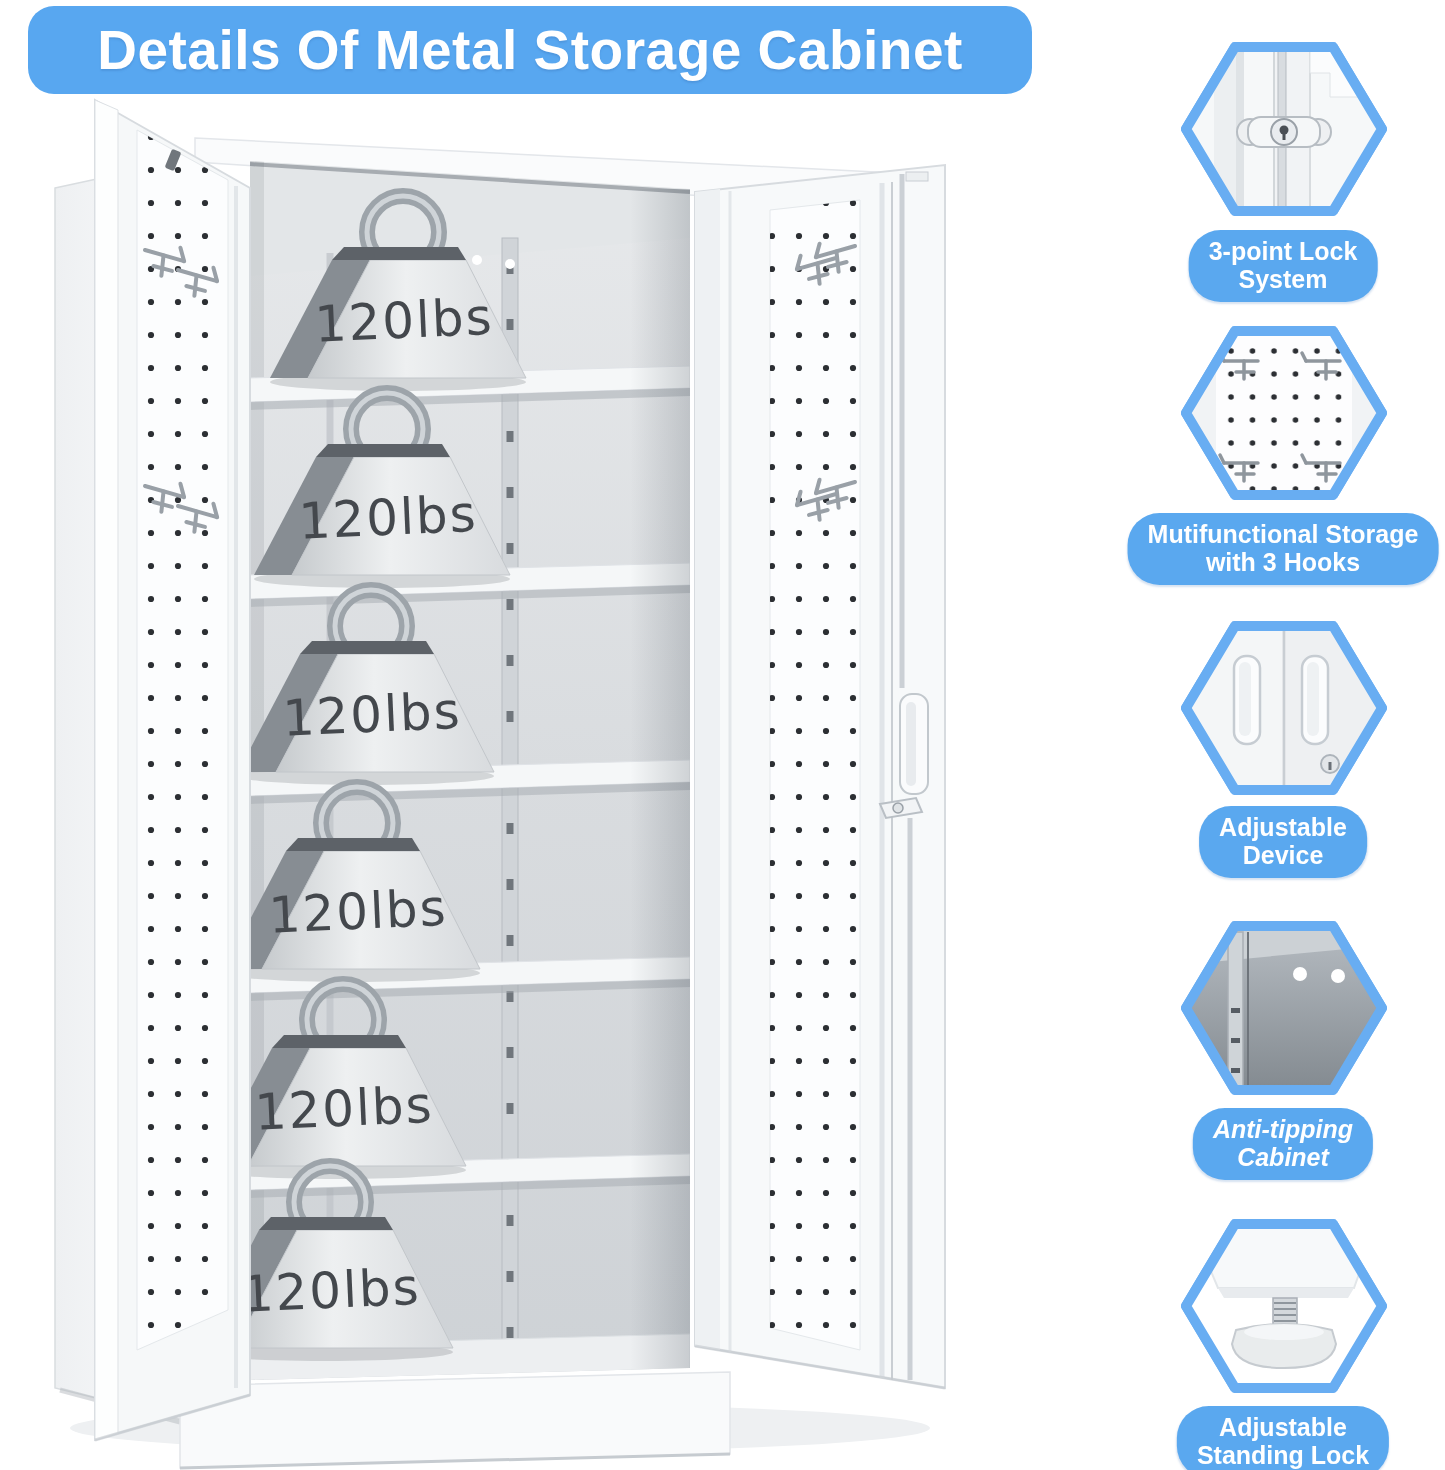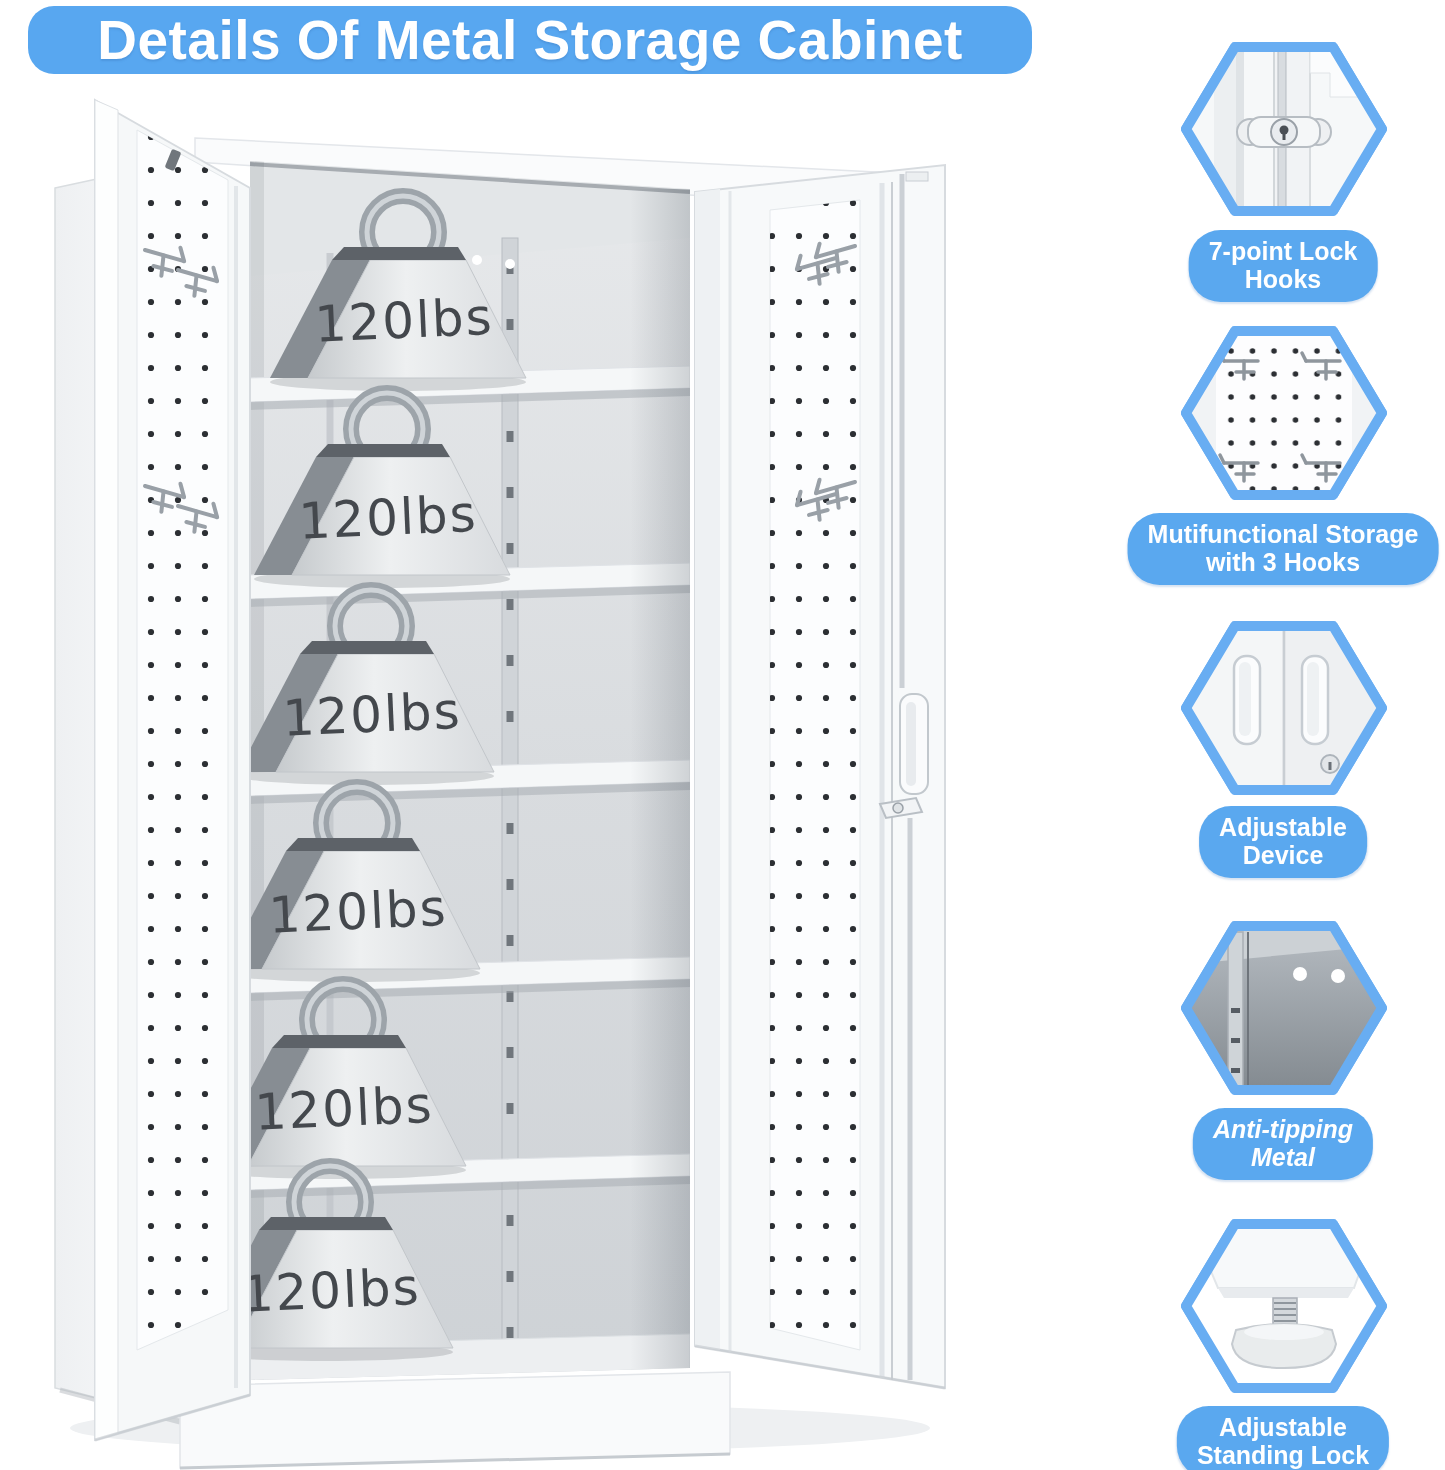--- a/index.html
+++ b/index.html
@@ -1,21 +1,21 @@
 <!DOCTYPE html>
 <html><head>
 <meta charset="utf-8">
 <style>
   html,body { margin:0; padding:0; }
   body {
     width:1445px; height:1470px; position:relative; background:#ffffff;
     font-family:"Liberation Sans", sans-serif; overflow:hidden;
   }
   .banner {
-    position:absolute; left:28px; top:6px; width:1004px; height:68px;
+    position:absolute; left:28px; top:6px; width:1004px; height:88px;
     background:#58a7f0; border-radius:26px;
     display:flex; align-items:center; justify-content:center;
     color:#ffffff; font-weight:bold; font-size:55px; letter-spacing:0.5px;
     text-shadow:0 2px 2px rgba(60,120,190,0.35);
   }
   .cabinet-wrap { position:absolute; left:30px; top:88px; width:1100px; height:1382px; }
   .feature { position:absolute; width:212px; text-align:center; }
   .feature .hexsvg { display:block; }
   .pill {
     position:absolute; left:1283px; transform:translateX(-50%);
@@ -234,22 +234,22 @@
       <circle cx="140" cy="99" r="13" fill="#eef0f2" stroke="#b7bdc3" stroke-width="2"></circle>
       <rect x="70" y="84" width="72" height="30" rx="13" fill="#f5f7f8" stroke="#b7bdc3" stroke-width="2"></rect>
       <circle cx="106" cy="99" r="13" fill="#e9ecef" stroke="#9aa1a8" stroke-width="2"></circle>
       <circle cx="106" cy="97" r="4.5" fill="#4a4f55"></circle>
       <rect x="104.5" y="98" width="3" height="9" fill="#4a4f55"></rect>
     </g>
     <polygon class="hexborder" points="8,96 57,14 155,14 204,96 155,178 57,178"></polygon>
   </svg>
 </div>
 <div class="pill" style="top:230px;">
-  <span>7-point Lock</span>
-  <span>Hooks</span>
+  <span>3-point Lock</span>
+  <span>System</span>
 </div>
 
 <div class="feature" style="left:1178px; top:317px;">
   <svg class="hexsvg" width="212" height="192" viewBox="0 0 212 192">
     <defs>
       <clipPath id="hc2">
           <polygon points="12,96 59,18 153,18 200,96 153,174 59,174"></polygon>
         </clipPath>
       <pattern id="pegdots2" width="21.5" height="23" patternUnits="userSpaceOnUse">
         <circle cx="10" cy="11" r="2.8" fill="#2c2f33"></circle>
@@ -344,21 +344,21 @@
       <rect x="53" y="126" width="9" height="5" fill="#565c63"></rect>
       <rect x="53" y="156" width="9" height="5" fill="#565c63"></rect>
       <circle cx="122" cy="62" r="7" fill="#ffffff"></circle>
       <circle cx="160" cy="64" r="7" fill="#ffffff"></circle>
     </g>
     <polygon class="hexborder" points="8,96 57,14 155,14 204,96 155,178 57,178"></polygon>
   </svg>
 </div>
 <div class="pill" style="top:1108px;font-style:italic;">
   <span>Anti-tipping</span>
-  <span>Metal</span>
+  <span>Cabinet</span>
 </div>
 
 <div class="feature" style="left:1178px; top:1210px;">
   <svg class="hexsvg" width="212" height="192" viewBox="0 0 212 192">
     <defs>
         <clipPath id="hc5">
           <polygon points="12,96 59,18 153,18 200,96 153,174 59,174"></polygon>
         </clipPath>
       </defs>
     <polygon class="hexfill" points="8,96 57,14 155,14 204,96 155,178 57,178"></polygon>

